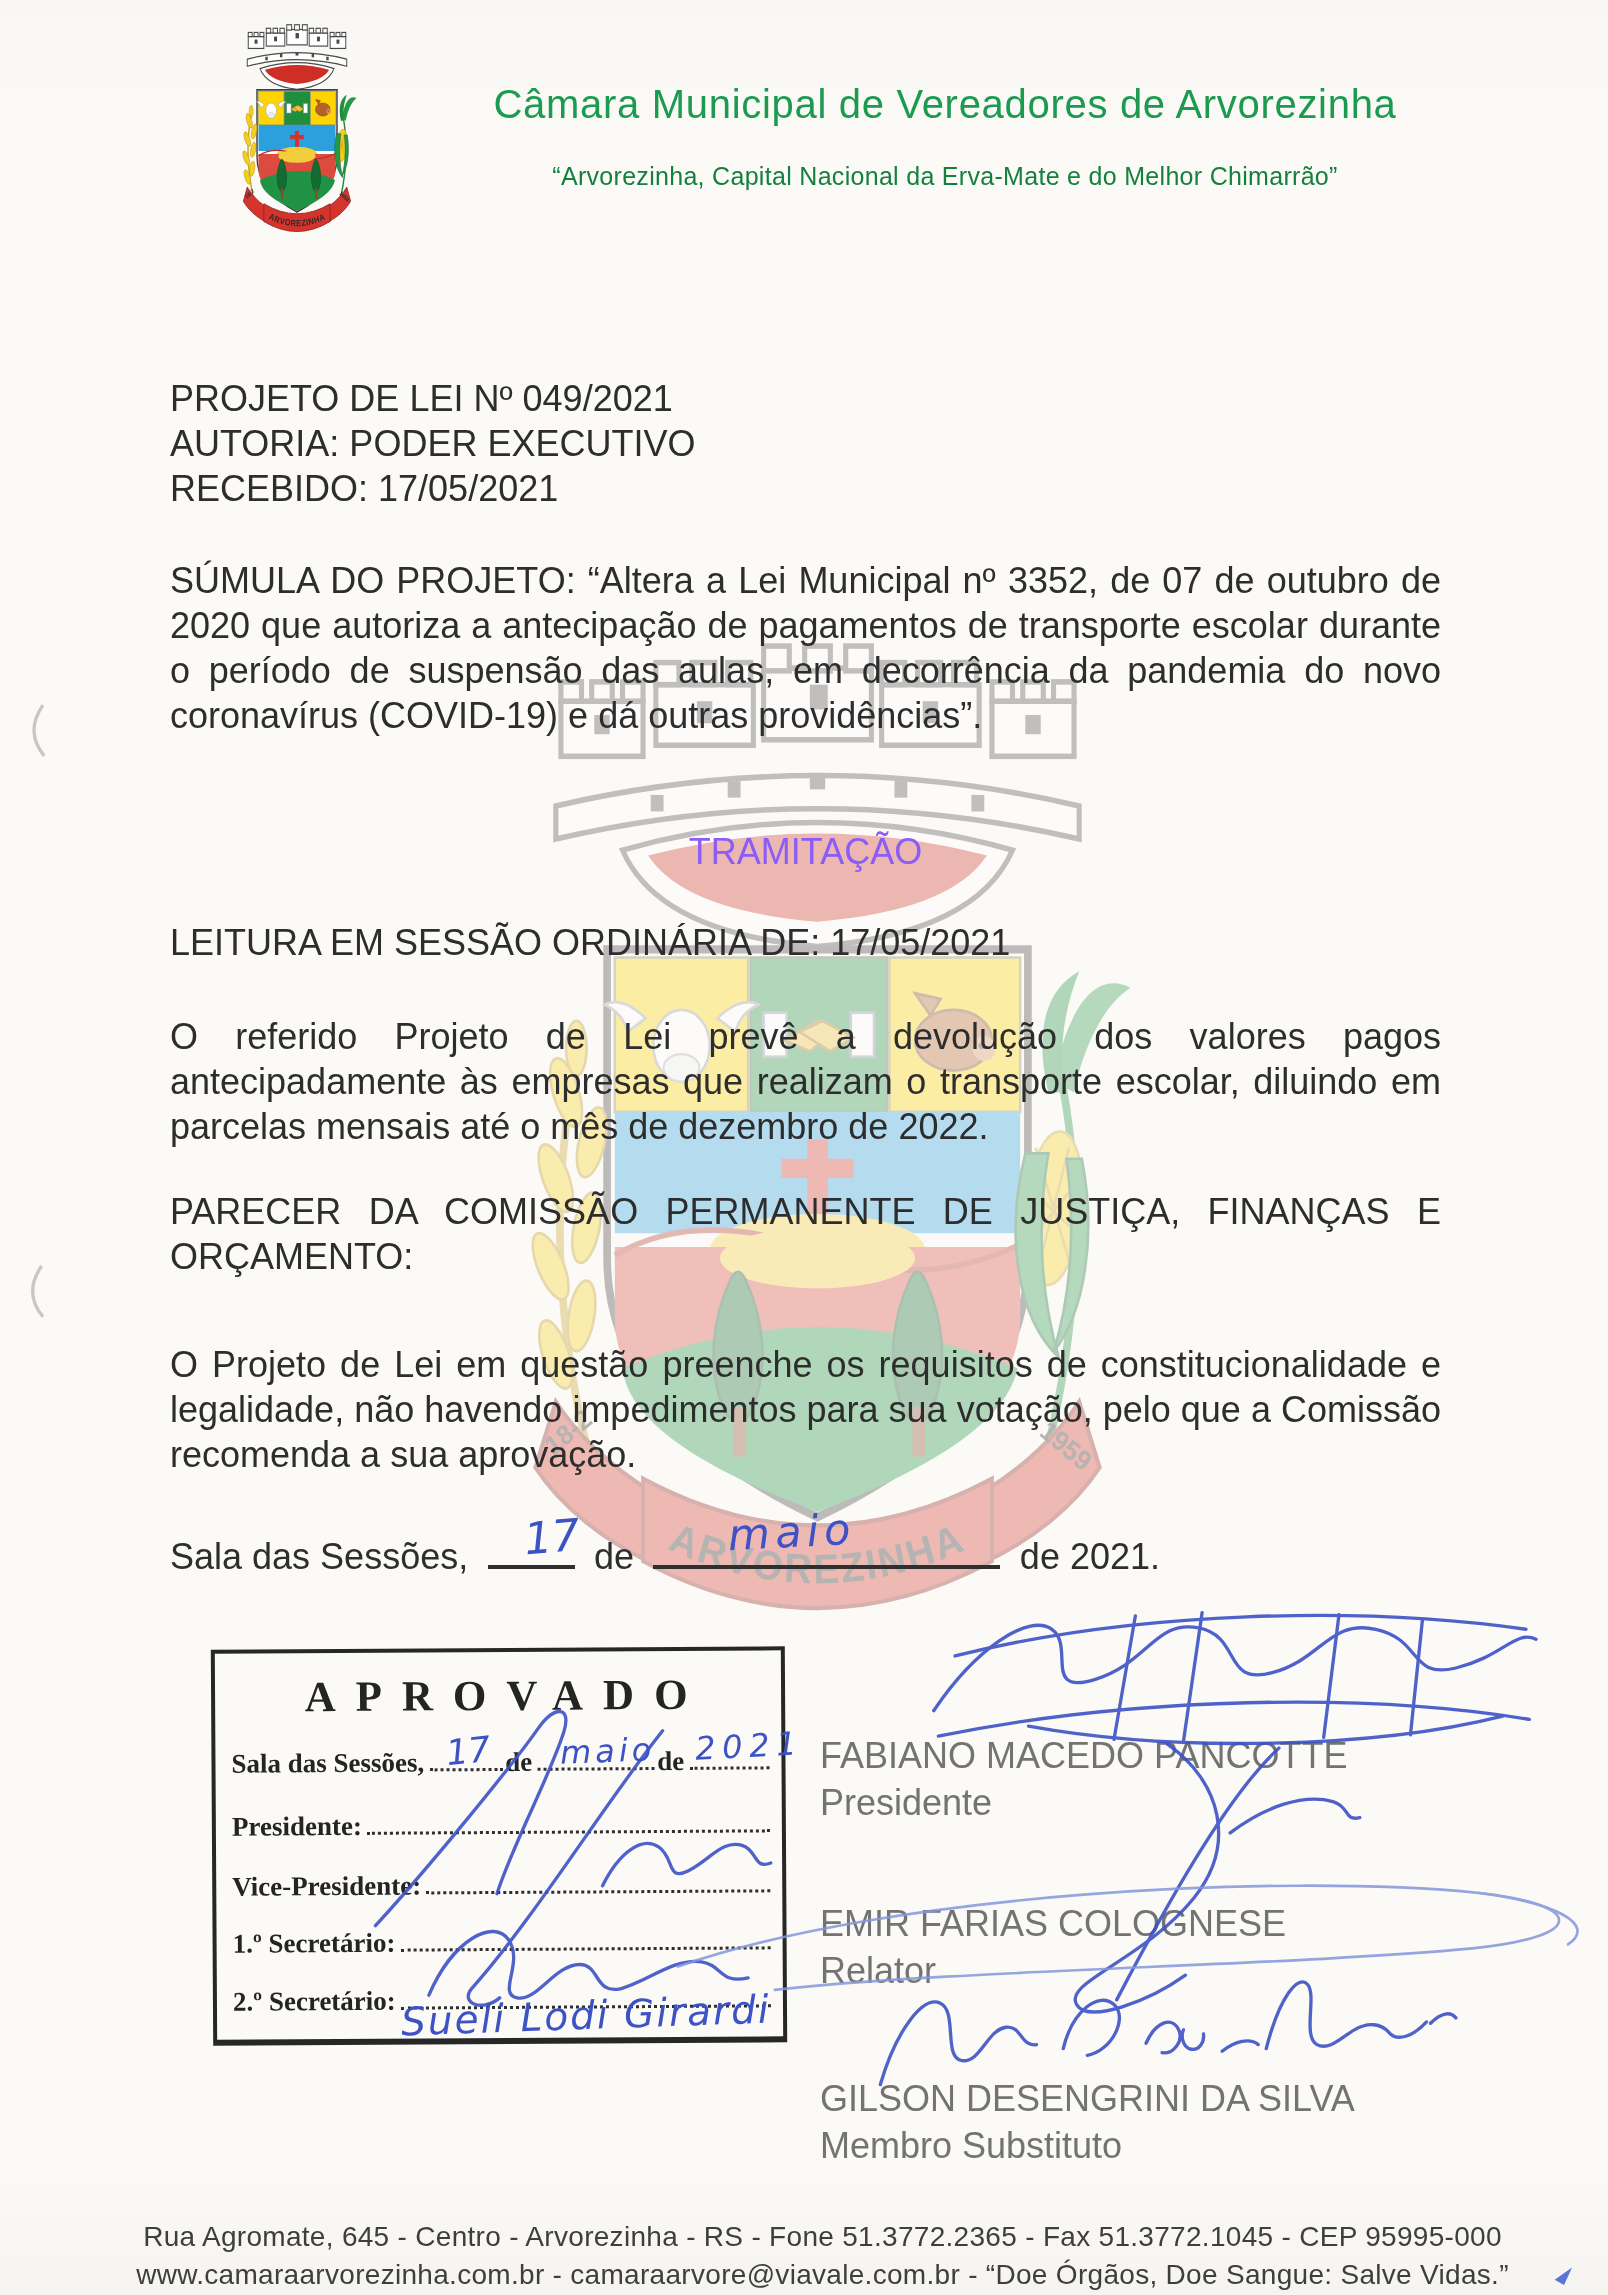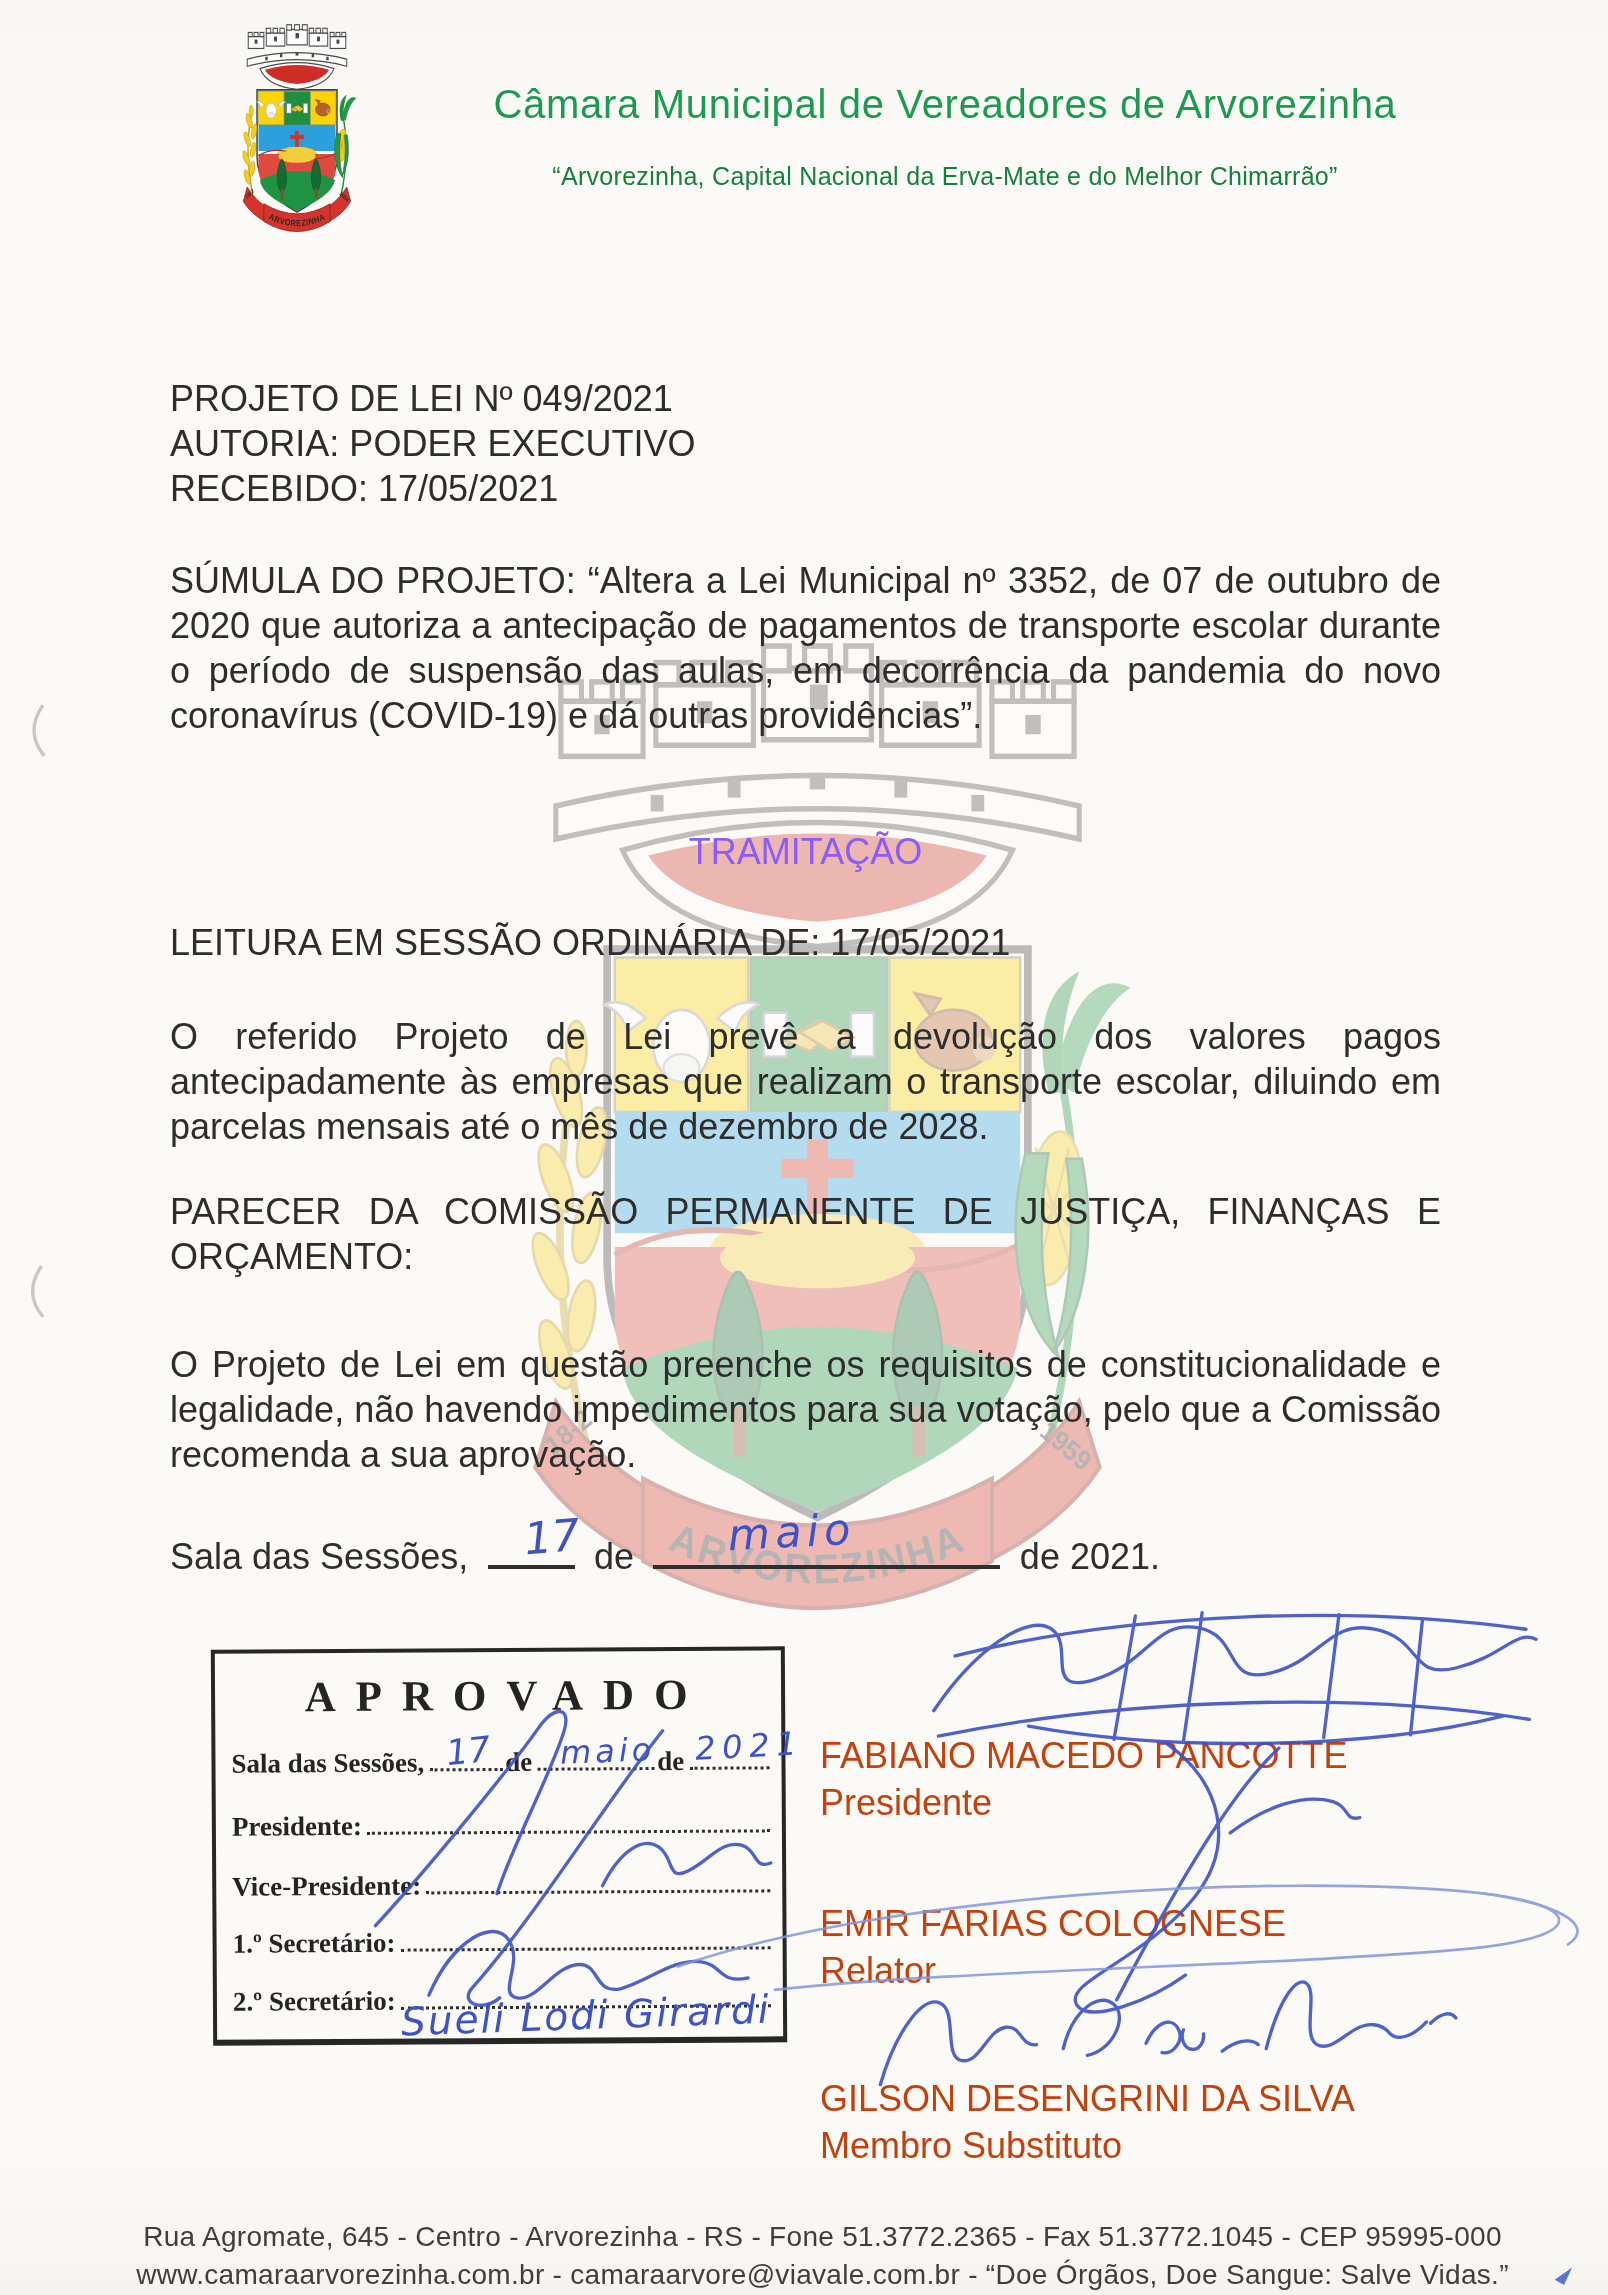--- a/index.html
+++ b/index.html
@@ -27,21 +27,21 @@
     font-family:"Liberation Serif",serif;color:#242424;}
   .stamp-title{position:absolute;top:18.7px;left:0;right:0;text-align:center;
     font-size:43px;font-weight:bold;letter-spacing:20px;text-indent:16px;}
   .stamp-row{position:absolute;left:16px;right:9.4px;display:flex;align-items:baseline;
     font-size:27px;font-weight:bold;white-space:nowrap;}
   .dotfill{flex:1;border-bottom:3.3px dotted #2e2e2e;margin:0 2.7px 4px 5.3px;height:0.7px;}
   .dotsm{border-bottom:3.3px dotted #2e2e2e;margin:0 2.7px 4px 5.3px;height:0.7px;}
   
   .hand{font-family:"DejaVu Sans",sans-serif;font-style:italic;color:#3d52c5;white-space:nowrap;}
   
-  .sig-name{left:820px;font-size:36px;color:#c2410c;white-space:nowrap;}
+  .sig-name{left:820px;font-size:36px;color:#737373;white-space:nowrap;}
   
   .footer{left:18px;width:1609px;text-align:center;font-size:28px;color:#3e3e3e;
     letter-spacing:0.3px;white-space:nowrap;}
   svg.overlay{position:absolute;left:0;top:0;pointer-events:none;}
 </style>
 </head>
 <body>
 
 <svg width="0" height="0" style="position:absolute">
   <symbol id="brasao" viewBox="0 0 320 378">
@@ -172,21 +172,21 @@
 <div class="abs subtitle">“Arvorezinha, Capital Nacional da Erva-Mate e do Melhor Chimarrão”</div>
 
 <div class="abs meta" style="top:378px">PROJETO DE LEI Nº 049/2021</div>
 <div class="abs meta" style="top:423px">AUTORIA: PODER EXECUTIVO</div>
 <div class="abs meta" style="top:468px">RECEBIDO: 17/05/2021</div>
 
 <div class="abs para" style="top:558px">SÚMULA DO PROJETO: “Altera a Lei Municipal nº 3352, de 07 de outubro de 2020 que autoriza a antecipação de pagamentos de transporte escolar durante o período de suspensão das aulas, em decorrência da pandemia do novo coronavírus (COVID-19) e dá outras providências”.</div>
 
 <div class="abs center-head" style="top:831px">TRAMITAÇÃO</div>
 <div class="abs meta" style="top:922px">LEITURA EM SESSÃO ORDINÁRIA DE: 17/05/2021</div>
-<div class="abs para" style="top:1014px">O referido Projeto de Lei prevê a devolução dos valores pagos antecipadamente às empresas que realizam o transporte escolar, diluindo em parcelas mensais até o mês de dezembro de 2028.</div>
+<div class="abs para" style="top:1014px">O referido Projeto de Lei prevê a devolução dos valores pagos antecipadamente às empresas que realizam o transporte escolar, diluindo em parcelas mensais até o mês de dezembro de 2022.</div>
 
 <div class="abs para" style="top:1189px">PARECER DA COMISSÃO PERMANENTE DE JUSTIÇA, FINANÇAS E ORÇAMENTO:</div>
 <div class="abs para" style="top:1342px">O Projeto de Lei em questão preenche os requisitos de constitucionalidade e legalidade, não havendo impedimentos para sua votação, pelo que a Comissão recomenda a sua aprovação.</div>
 
 <div class="abs" style="left:170px;top:1536px;font-size:36px;white-space:nowrap">
   <span>Sala das Sessões,</span>
   <span class="blank" style="width:87px"></span>
   <span>de</span>
   <span class="blank" style="width:347px"></span>
   <span>de 2021.</span>

